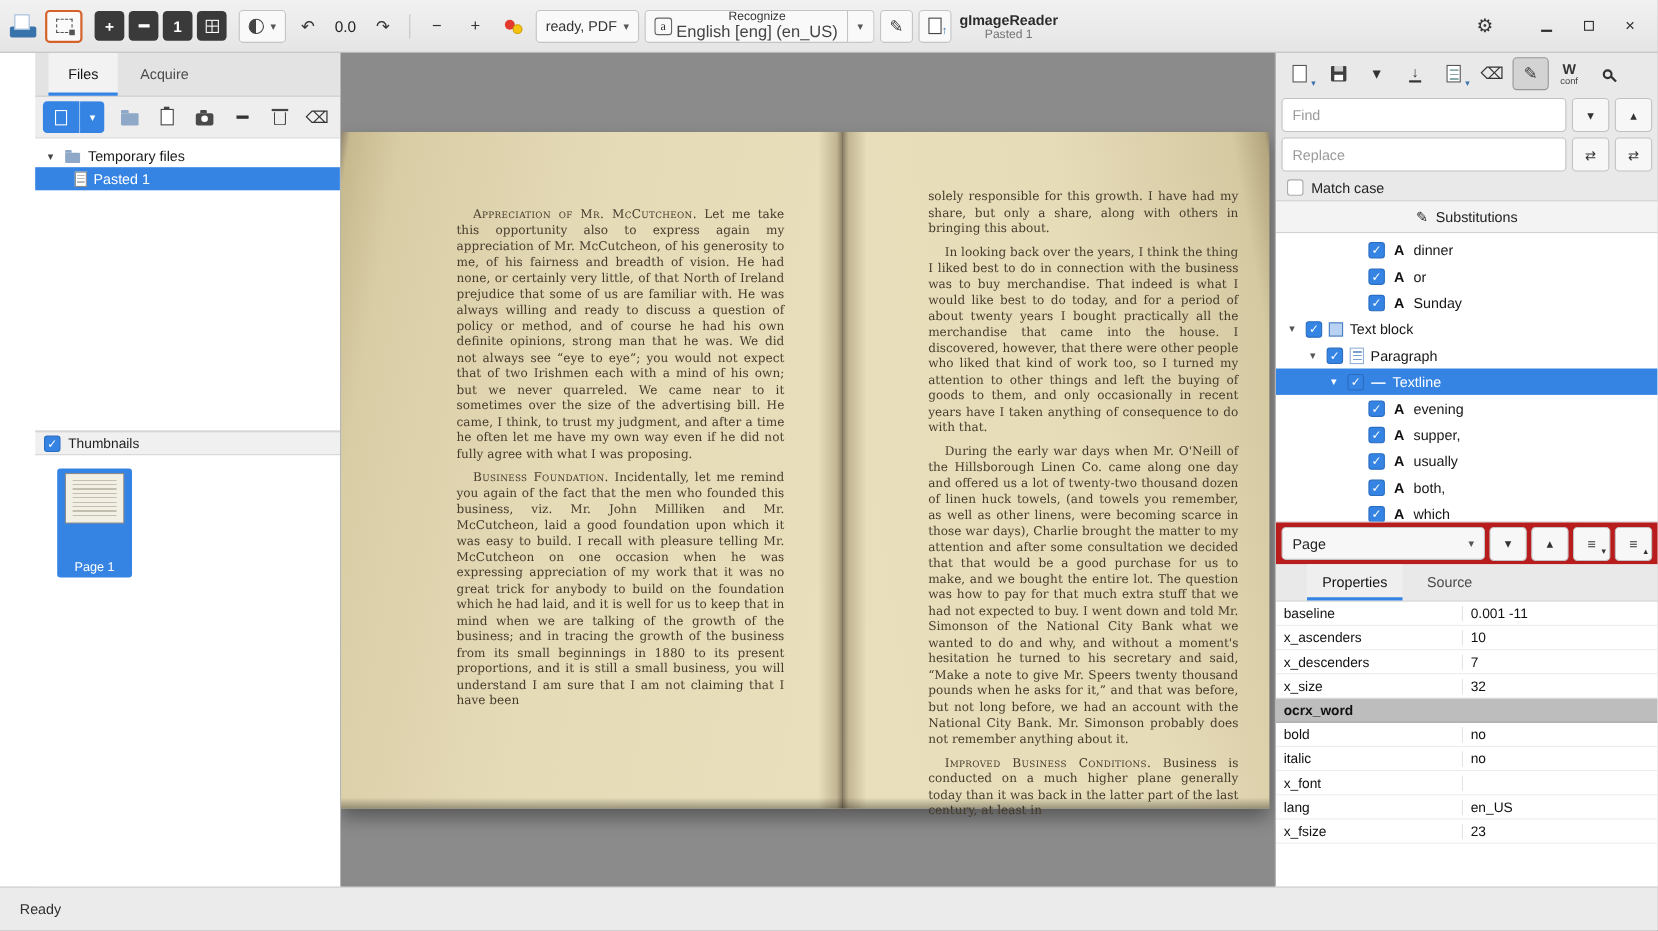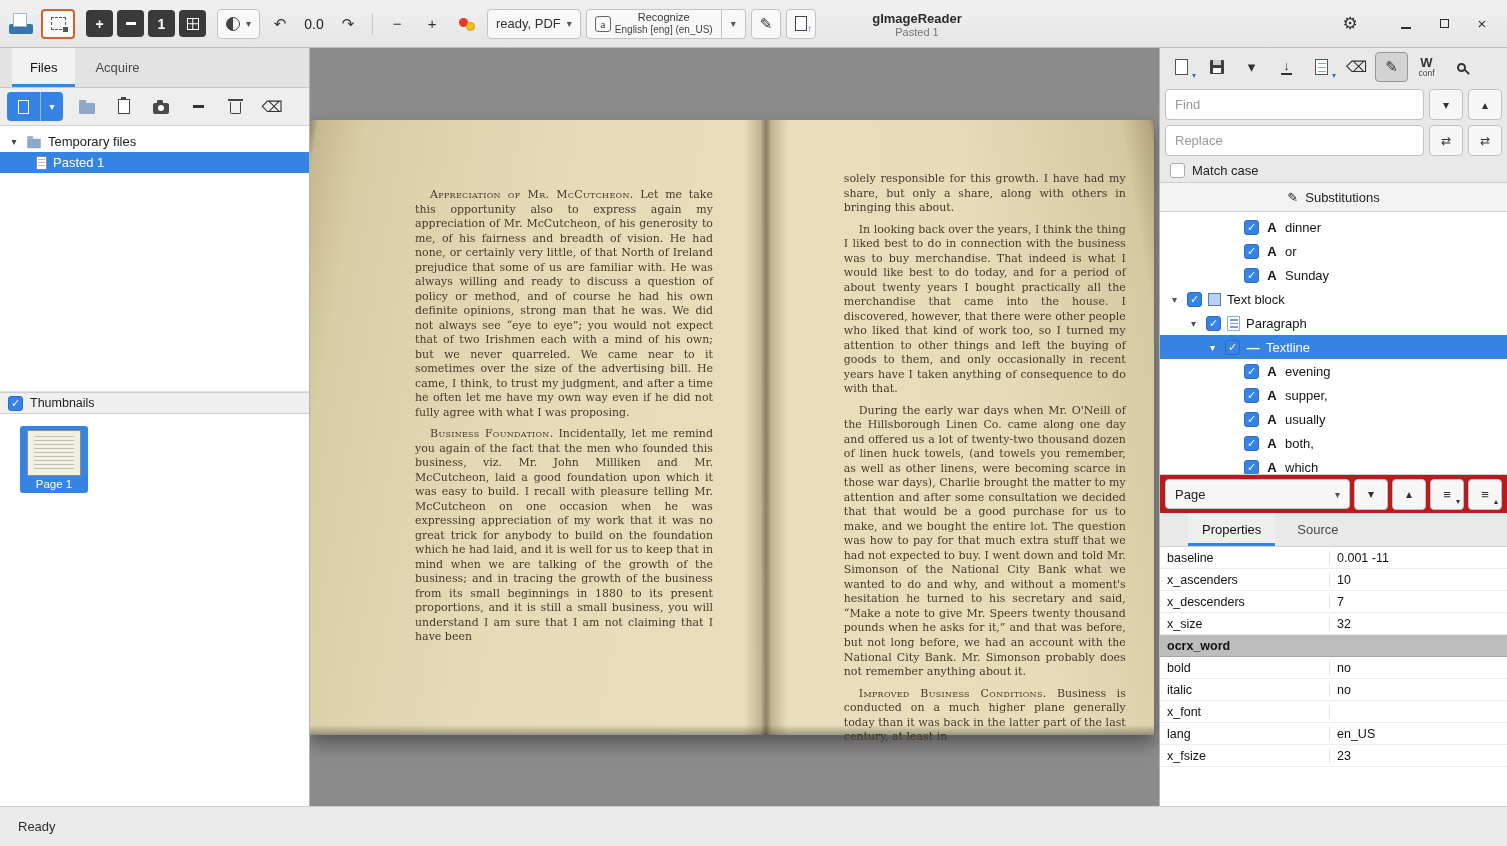--- a/index.html
+++ b/index.html
@@ -18,21 +18,21 @@
   .dark-btn { width:27px; height:27px; background:#3a3a3a; color:#fff; border:none; border-radius:4px; display:flex; align-items:center; justify-content:center; font-weight:bold; font-size:14px; }
   .sep { width:1px; height:22px; background:#c6c6c6; margin:0 4px; }
   .rot-value { font-size:14px; color:#222; padding:0 4px; min-width:28px; text-align:center; }
   .chev { font-size:10px; color:#555; }
   .combo { gap:6px; font-size:13px; }
   .recognize-group { display:flex; }
   .recognize-group .hbtn:first-child { border-radius:4px 0 0 4px; }
   .recognize-group .hbtn:last-child { border-radius:0 4px 4px 0; border-left:none; min-width:24px; }
   .rec-text { display:flex; flex-direction:column; line-height:1.15; text-align:center; }
   .rec-text .r1 { font-size:11px; color:#333; }
-  .rec-text .r2 { font-size:10px; color:#444; }
+  .rec-text .r2 { font-size:15px; color:#444; }
   .title-block { position:absolute; left:917px; top:50%; transform:translate(-50%,-50%); text-align:center; pointer-events:none; }
   .title-block .t1 { font-weight:bold; font-size:13px; color:#2b2b2b; }
   .title-block .t2 { font-size:11px; color:#757575; }
   .win-controls { margin-left:auto; display:flex; align-items:center; gap:12px; padding-right:4px; }
   .win-controls .gearbtn { font-size:17px; margin-right:16px; }
   .wbtn { width:26px; height:26px; border:none; background:transparent; border-radius:50%; display:flex; align-items:center; justify-content:center; font-size:15px; color:#2e2e2e; }
   .wm-min { width:10px; height:2px; background:#2e2e2e; margin-top:8px; }
   .wm-max { width:9px; height:9px; border:1.5px solid #2e2e2e; }
 
   
@@ -70,40 +70,40 @@
   .i-camera::after { content:""; position:absolute; left:5px; top:2.5px; width:6px; height:6px; border-radius:50%; background:#fff; }
   .i-hbar { width:11px; height:2.5px; background:#333; }
   .i-trash { width:11px; height:12px; border:1.5px solid #444; border-top:none; border-radius:0 0 2px 2px; position:relative; margin-top:3px; }
   .i-trash::before { content:""; position:absolute; top:-3.5px; left:-3px; right:-3px; height:2px; background:#444; }
   .i-page { width:11px; height:14px; background:#fff; border:1px solid #8a8a8a; background-image:repeating-linear-gradient(#b9b9b9 0 1px, transparent 1px 3px); background-size:7px 9px; background-position:1px 2px; background-repeat:no-repeat; }
 
   
   .main { flex:1; display:flex; min-height:0; }
 
   
-  .left-panel { flex:0 0 310px; width:310px; display:flex; flex-direction:column; background:#fff; border-right:1px solid #b5b5b5; }
+  .left-panel { flex:0 0 310px; width:310px; display:flex; flex-direction:column; background:#fff; border-right:1px solid #b5b5b5;padding-left:32px; }
   .side-tabs { flex:0 0 40px; display:flex; align-items:stretch; background:#e3e3e3; border-bottom:1px solid #c9c9c9; padding-left:12px; gap:2px; }
   .stab { padding:0 18px; font-size:13px; color:#4a4a4a; display:flex; align-items:center; }
   .stab.active { background:#f2f2f2; box-shadow:inset 0 -3px 0 #3584e4; color:#111; }
   .side-toolbar { flex:0 0 38px; display:flex; align-items:center; gap:7px; padding:0 7px; background:#eeeeee; border-bottom:1px solid #d4d4d4; }
   .split-btn { display:flex; margin-right:2px; }
   .seg { height:29px; background:#3584e4; border:none; color:#fff; display:flex; align-items:center; justify-content:center; }
   .seg.main { width:33px; border-radius:4px 0 0 4px; }
   .seg.drop { width:23px; border-radius:0 4px 4px 0; border-left:1px solid rgba(255,255,255,.45); font-size:10px; }
   .seg .i-doc { border-color:#fff; background:transparent; width:11px; height:14px; }
   .fbtn { width:30px; height:30px; border:none; background:transparent; border-radius:4px; display:flex; align-items:center; justify-content:center; font-size:15px; color:#333; }
   .file-tree { height:266px; background:#fff; font-size:13px; padding-top:5px; border-bottom:1px solid #e0e0e0; }
   .ftrow { height:21px; display:flex; align-items:center; gap:6px; padding-left:8px; color:#1c1c1c; }
   .ftrow .exp { width:12px; font-size:10px; color:#444; text-align:center; }
   .ftrow.selected { background:#3584e4; color:#fff; padding-left:36px; }
   .thumb-header { flex:0 0 22px; display:flex; align-items:center; gap:7px; padding:0 8px; background:#f0f0f0; border-top:1px solid #cfcfcf; border-bottom:1px solid #cfcfcf; font-size:12.5px; color:#222; }
   .thumb-area { flex:1; background:#fff; padding:12px 0 0 20px; }
   .thumb.selected { width:68px; background:#3584e4; border-radius:3px; padding:5px 5px 3px; display:flex; flex-direction:column; align-items:center; }
   .thumb-img { width:52px; height:44px; background:#f2efe4; box-shadow:0 0 0 1px #8c8c8c; background-image:repeating-linear-gradient(#c3bead 0 1px, transparent 1px 4px); background-size:40px 34px; background-position:6px 5px; background-repeat:no-repeat; }
-  .thumb-cap { color:#fff; font-size:11.5px; padding-top:3px; }
+  .thumb-cap { color:#fff; font-size:11.5px; padding-top:3px;margin-top:32px; }
 
   
   .canvas { flex:1; background:#8b8b8b; position:relative; overflow:hidden; }
   .book { position:absolute; left:0; right:5px; top:72px; bottom:71px; box-shadow:0 9px 16px rgba(0,0,0,.38); }
   .page { position:absolute; top:0; bottom:0; }
   .page-left { left:0; width:54%; background:linear-gradient(100deg,#8f8370 0%, #c7b98e 1.6%, #d9cda6 10%, #e5dbb7 45%, #e9dfbc 100%); }
   .page-right { right:0; width:46%; background:linear-gradient(80deg,#e9dfbc 0%, #e6dcb8 60%, #d5c9a2 93%, #b3a67e 99%, #8f8370 100%); }
   .spine { position:absolute; top:0; bottom:0; left:calc(54% - 22px); width:44px; background:linear-gradient(90deg, rgba(80,60,30,0) 0%, rgba(80,60,30,.26) 38%, rgba(42,30,14,.5) 50%, rgba(80,60,30,.26) 62%, rgba(80,60,30,0) 100%); }
   .book::after { content:""; position:absolute; left:0; right:0; bottom:0; height:10px; background:linear-gradient(rgba(0,0,0,0), rgba(0,0,0,.32)); }
   .ptext { position:absolute; font-family:"DejaVu Serif", serif; font-size:11px; line-height:1.32; text-align:justify; color:#453b2c; }

